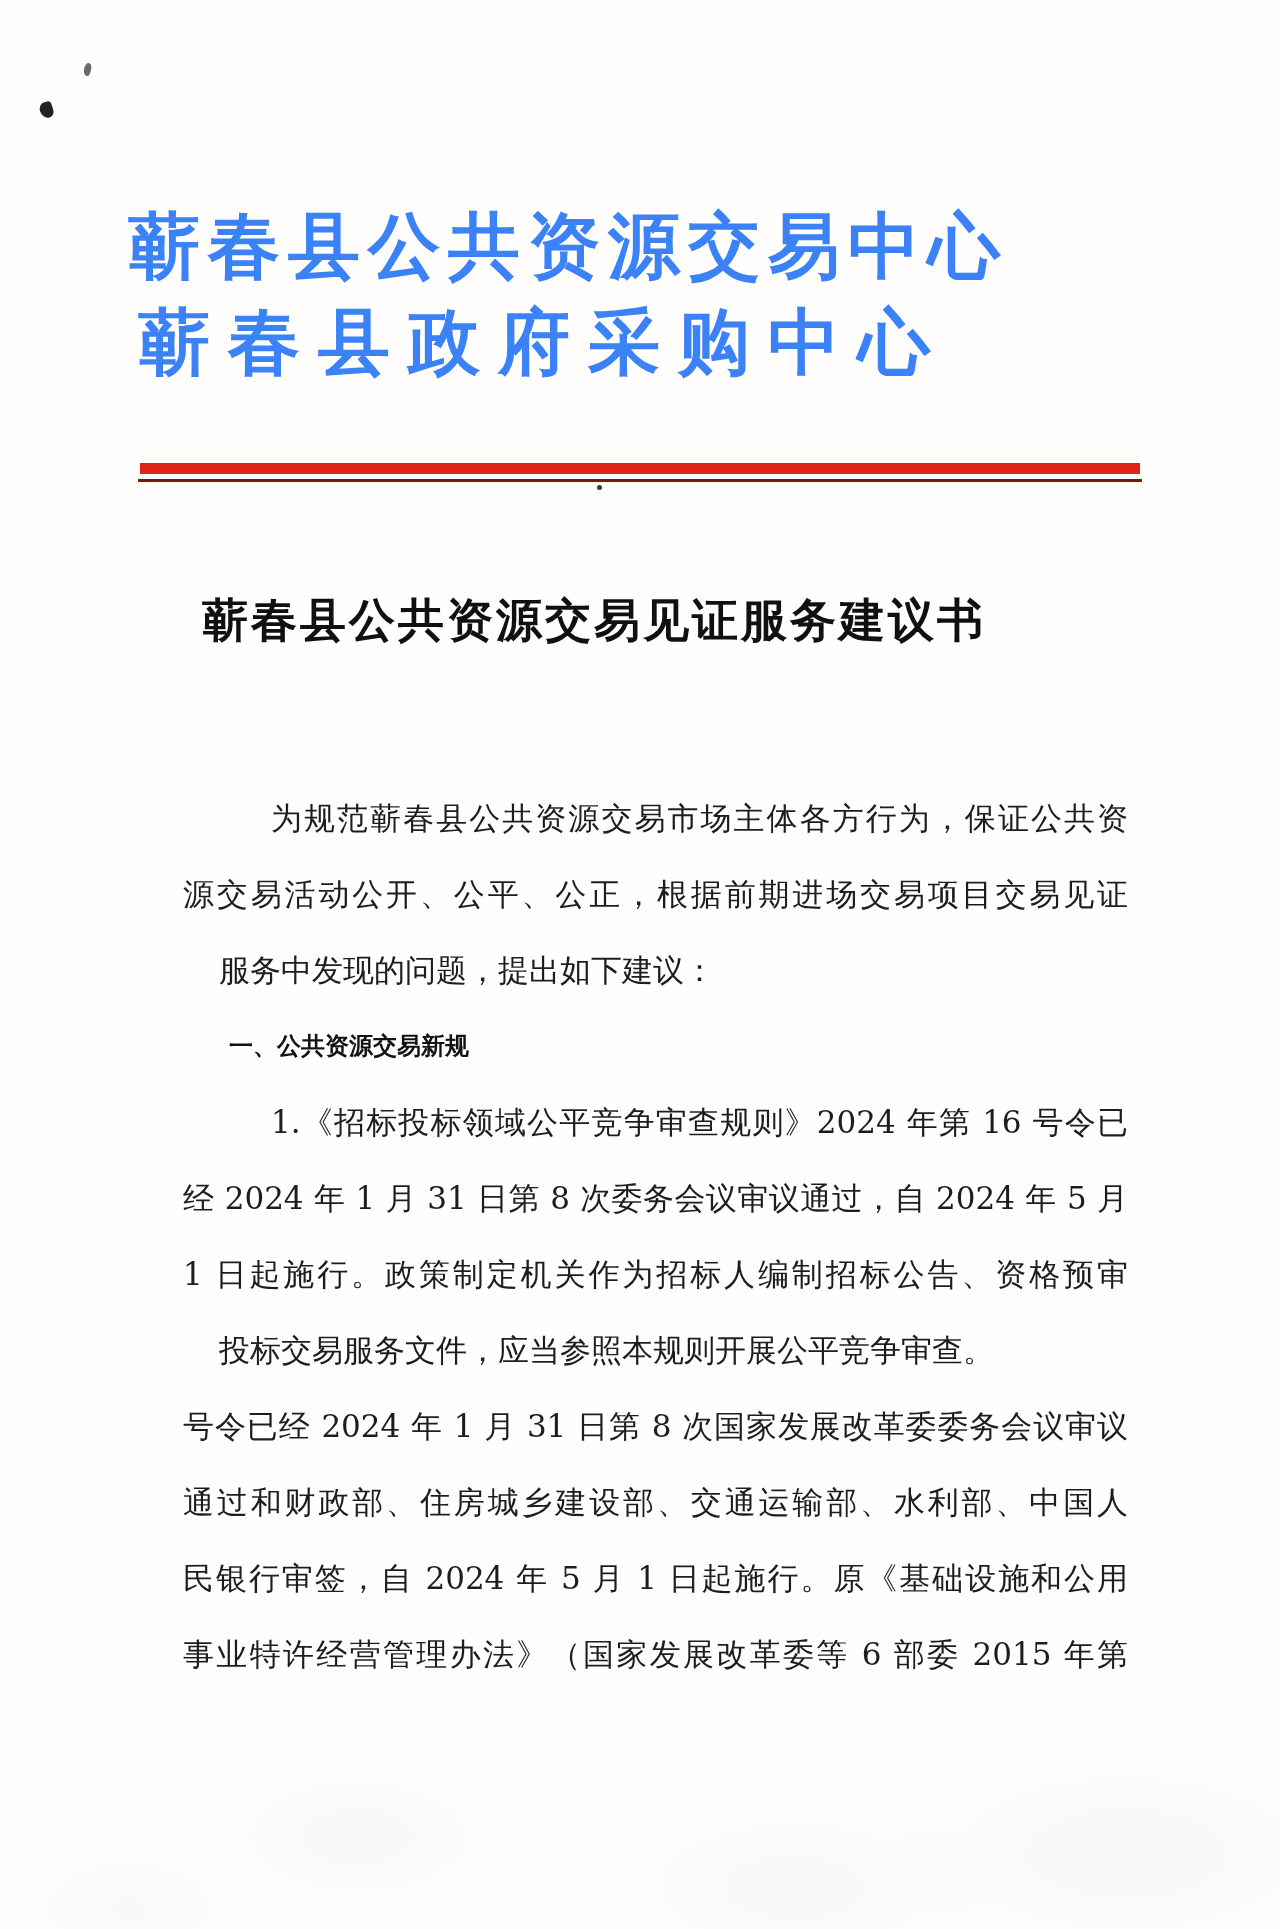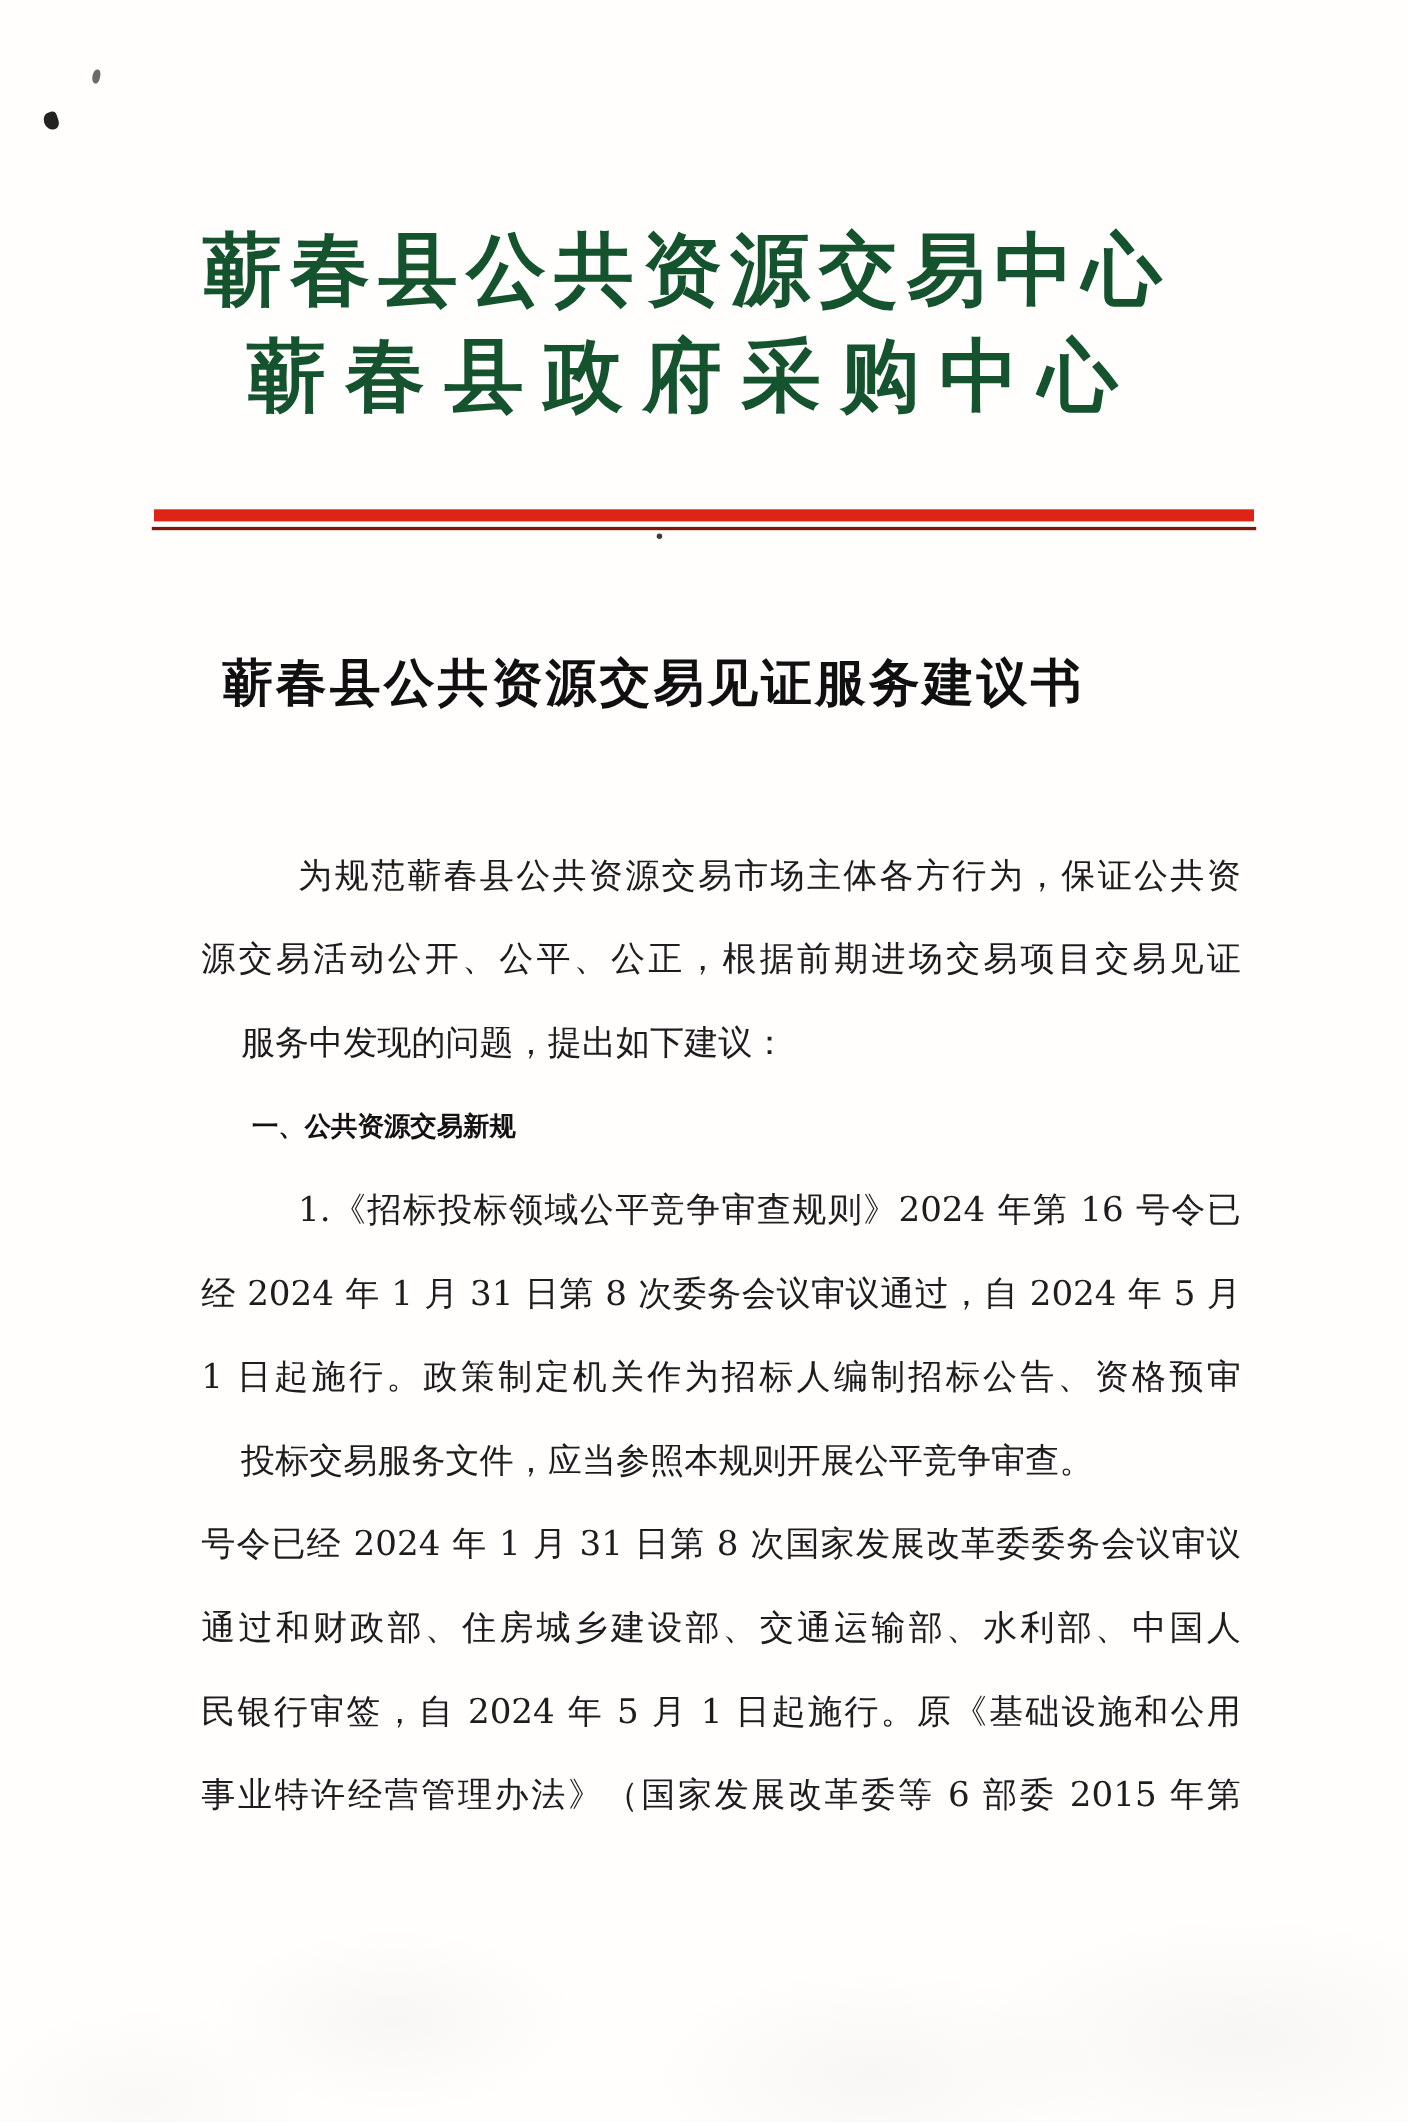--- a/index.html
+++ b/index.html
@@ -7,24 +7,23 @@
     position:relative;
     width:1280px;height:1929px;
     margin:0 auto;
     background:#fffefd;
     overflow:hidden;
     font-family:"DejaVu Serif","Liberation Serif",serif;
   }
   
   .letterhead{
     position:absolute;top:198px;left:120px;width:1000px;
-    color:#14532d;
+    color:#3b82f6;
     font-weight:bold;
-    text-align:center;
-    font-family:Liberation Serif, serif;
+    text-align:left;
   }
   .org-line{
     font-size:72px;
     line-height:96px;
     white-space:nowrap;
   }
   .org-line.l1{letter-spacing:8px;text-indent:8px;}
   .org-line.l2{letter-spacing:18px;text-indent:18px;}
   .rule-thick{
     position:absolute;top:463px;left:140px;width:1000px;height:11px;
@@ -38,21 +37,21 @@
   .doc-title{
     position:absolute;top:590px;left:0;width:1188px;
     text-align:center;
     font-size:46px;
     font-weight:bold;
     letter-spacing:3px;
     color:#101010;
   }
   
   .body-text{
-    position:absolute;top:758px;left:183px;width:945px;
+    position:absolute;top:780px;left:183px;width:945px;
     font-size:31px;
     line-height:76px;
     color:#1d1d1d;
   }
   .bline{
     text-align:justify;
     text-align-last:justify;
     min-height:76px;
   }
   .bline.short{text-align-last:left;margin-left:36px;}

